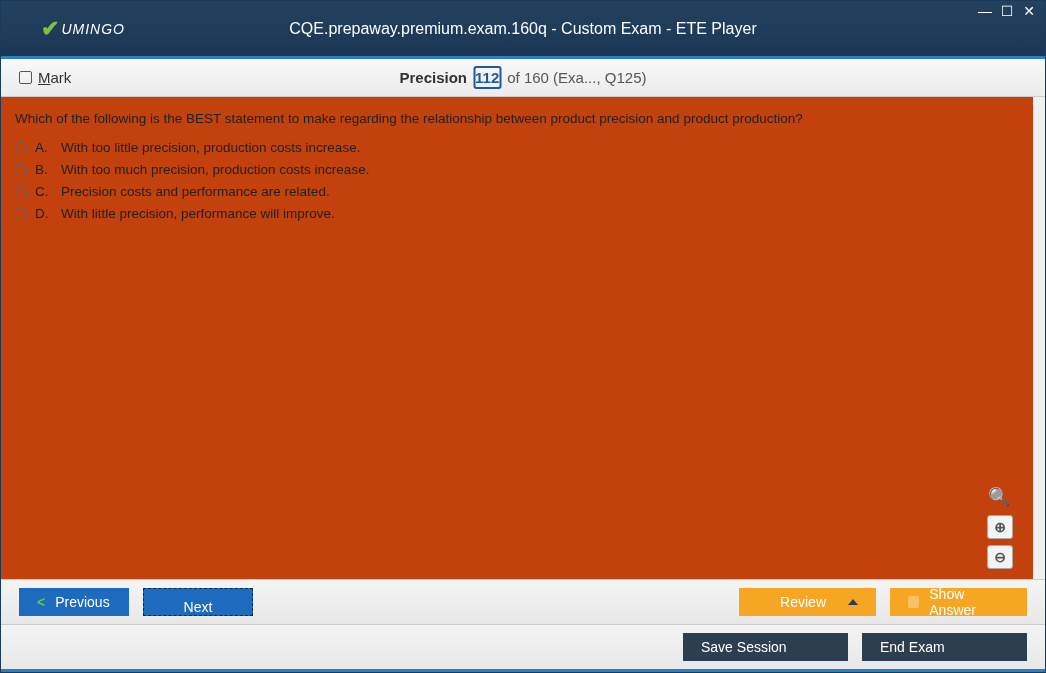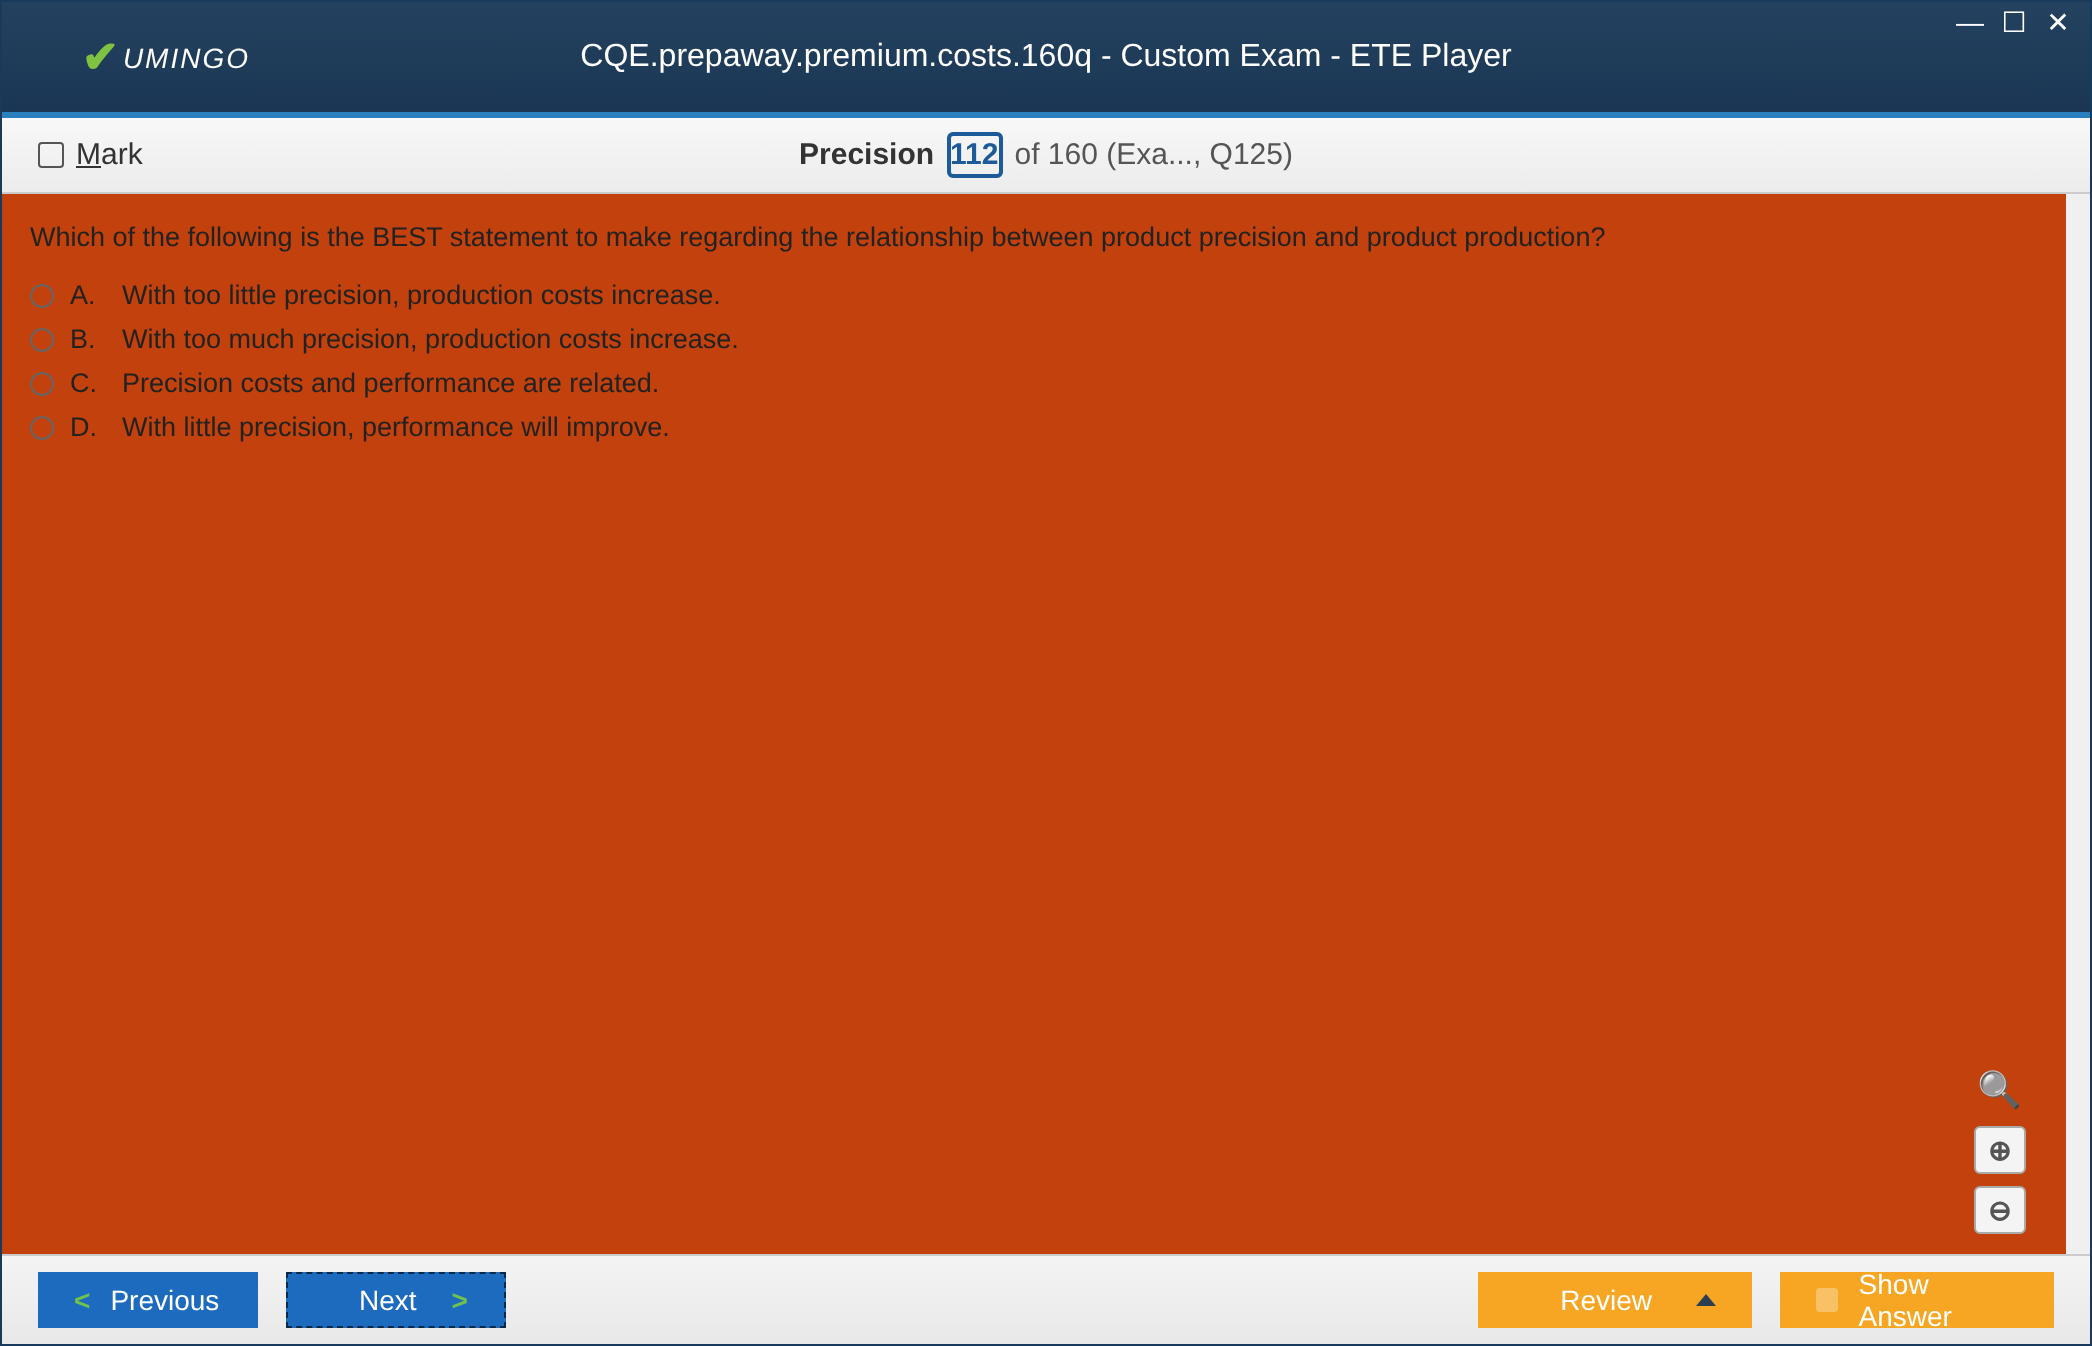--- a/index.html
+++ b/index.html
@@ -69,37 +69,37 @@
   display: flex;
   align-items: center;
   padding: 8px 18px;
   gap: 14px;
 }
 .btn {
   height: 28px; padding: 0 18px; color: #fff; font-size: 14px; display: flex; align-items: center; justify-content: flex-start; gap: 10px; cursor: pointer; border: none;
 }
 .btn-blue { background: #1d6bbf; width: 110px; justify-content: space-between;}
 .btn-blue .chev { color: #6fc24a; font-weight: bold; }
-.btn-next { border: 1px dashed #0a2a4a; }
+.btn-next { border: 1px dashed #0a2a4a; flex-direction: column; }
 .btn-orange { background: #f6a623; width: 137px; }
 .btn-dark { background: #2d3e50; width: 165px; }
 .spacer { flex: 1; }
 .review-arrow { width: 0;height: 0;border-left: 5px solid transparent;border-right: 5px solid transparent;border-bottom: 6px solid #2d3e50; margin-left: 12px;}
 .icon-box { width: 12px; height: 12px; background: rgba(255,255,255,0.3); border-radius: 2px;}
 </style>
 </head>
 <body>
 
 <div class="window">
   <div class="titlebar">
     <div class="logo">
       <span class="logo-check">✔</span>
       <span class="logo-text">UMINGO</span>
     </div>
-    <div class="title-text">CQE.prepaway.premium.costs.160q - Custom Exam - ETE Player</div>
+    <div class="title-text">CQE.prepaway.premium.exam.160q - Custom Exam - ETE Player</div>
     <div class="window-controls">
       <span>—</span>
       <span>☐</span>
       <span>✕</span>
     </div>
   </div>
 
   <div class="qbar" style="position:relative;">
     <div class="mark-wrap">
       <div class="mark-check"></div>
@@ -162,13 +162,21 @@
     <div class="btn btn-orange" style="justify-content:flex-end;">
       <span>Review</span>
       <span class="review-arrow"></span>
     </div>
     <div class="btn btn-orange">
       <span class="icon-box"></span>
       <span>Show Answer</span>
     </div>
   </div>
 
+  <div class="bottom-row" style="justify-content:flex-end; border-bottom: 3px solid #2a7fbf;">
+    <div class="btn btn-dark">
+      <span>Save Session</span>
+    </div>
+    <div class="btn btn-dark">
+      <span>End Exam</span>
+    </div>
+  </div>
 </div>
 
 </body></html>

